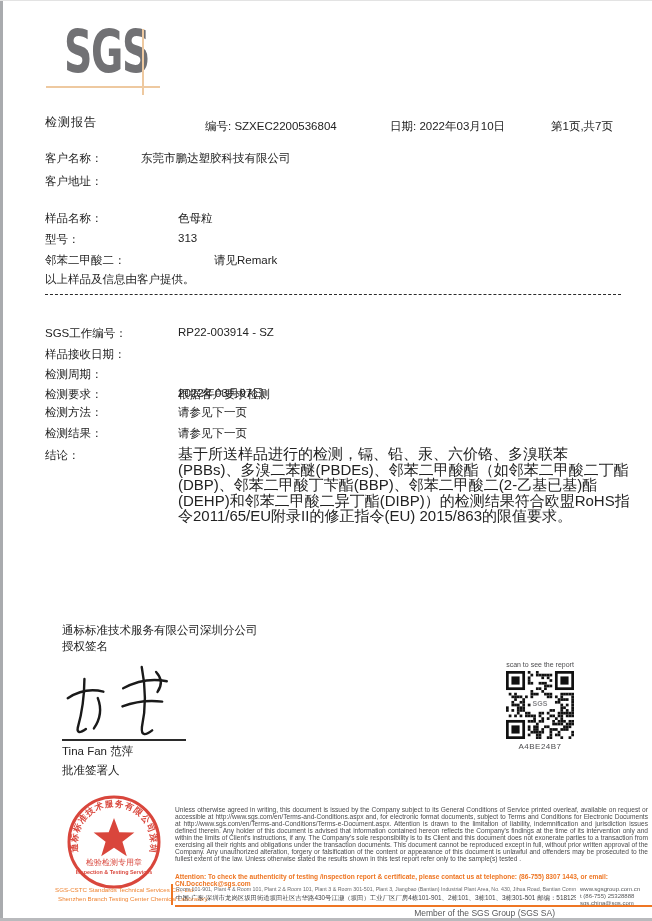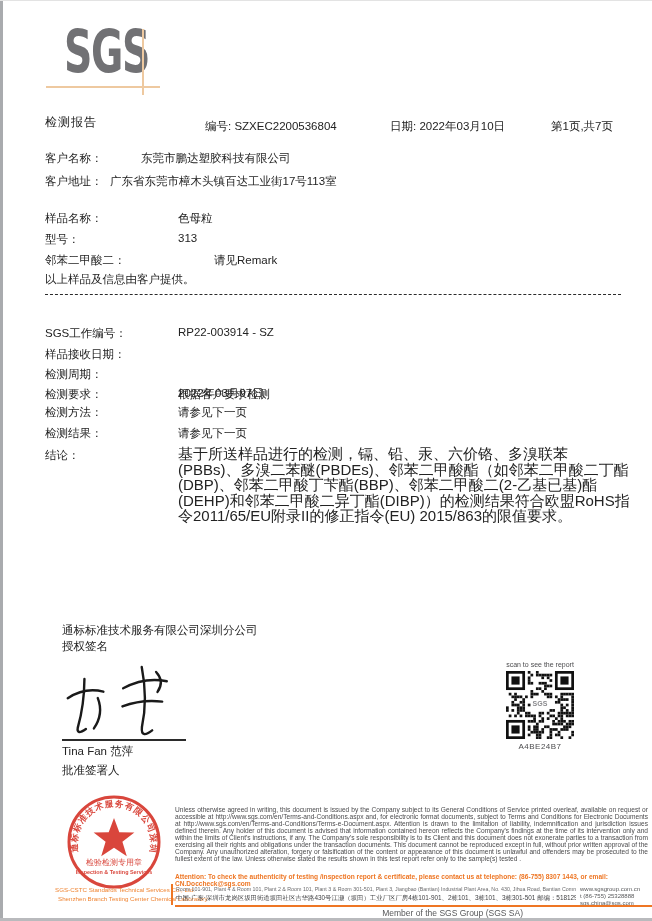--- a/index.html
+++ b/index.html
@@ -48,21 +48,21 @@
     color:#ee7624;font-weight:bold;}
   .ftr-vline{left:171px;top:884px;width:1.5px;height:21px;background:#ee7624;}
   .ftr-addr-en{left:176px;top:886px;width:400px;font-size:5.3px;line-height:6px;color:#6b6b6d;
     white-space:nowrap;overflow:hidden;}
   .ftr-web{left:580px;top:886px;width:70px;font-size:6px;color:#58595b;}
   .ftr-addr-cn{left:176px;top:894px;width:400px;font-size:6.4px;line-height:8px;color:#3f3f41;
     white-space:nowrap;overflow:hidden;}
   .ftr-phone{left:580px;top:893px;width:72px;font-size:6px;color:#58595b;}
   .ftr-email{left:580px;top:900px;width:72px;font-size:6px;color:#58595b;}
   .ftr-hline{left:175px;top:905px;width:477px;height:2px;background:#ee7624;}
-  .ftr-member{left:0;top:908px;width:523px;text-align:right;font-size:8.5px;color:#57585a;}
+  .ftr-member{left:0;top:908px;width:523px;text-align:right;font-size:8.5px;color:#57585a;padding-left:32px;}
 </style>
 </head>
 <body>
 
 <div class="page">
   <div class="edge-left"></div>
   <div class="edge-top"></div>
 
   <div class="logo-text">SGS</div>
   <div class="logo-hline"></div>
@@ -75,21 +75,20 @@
   </div>
   <div class="abs hmeta" style="left:390px;">
     <span>日期:</span>
     <span>2022年03月10日</span>
   </div>
   <div class="abs hmeta" style="left:551px;">第1页,共7页</div>
 
   <div class="abs lbl" style="left:45px;top:151px;">客户名称：</div>
   <div class="abs val" style="left:96px;top:151px;margin-left:45px;">东莞市鹏达塑胶科技有限公司</div>
   <div class="abs lbl" style="left:45px;top:174px;">客户地址：</div>
-  <div class="abs val" style="left:110px;top:174px;">广东省东莞市樟木头镇百达工业街17号113室</div>
 
   <div class="abs lbl" style="left:45px;top:211px;">样品名称：</div>
   <div class="abs val" style="left:178px;top:211px;">色母粒</div>
   <div class="abs lbl" style="left:45px;top:232px;">型号：</div>
   <div class="abs val" style="left:178px;top:232px;">313</div>
   <div class="abs lbl" style="left:45px;top:253px;">邻苯二甲酸二：</div>
   <div class="abs val" style="left:178px;top:253px;margin-left:36px;">请见Remark</div>
   <div class="abs val" style="left:45px;top:272px;">以上样品及信息由客户提供。</div>
 
   <div class="abs dashed-divider"></div>

